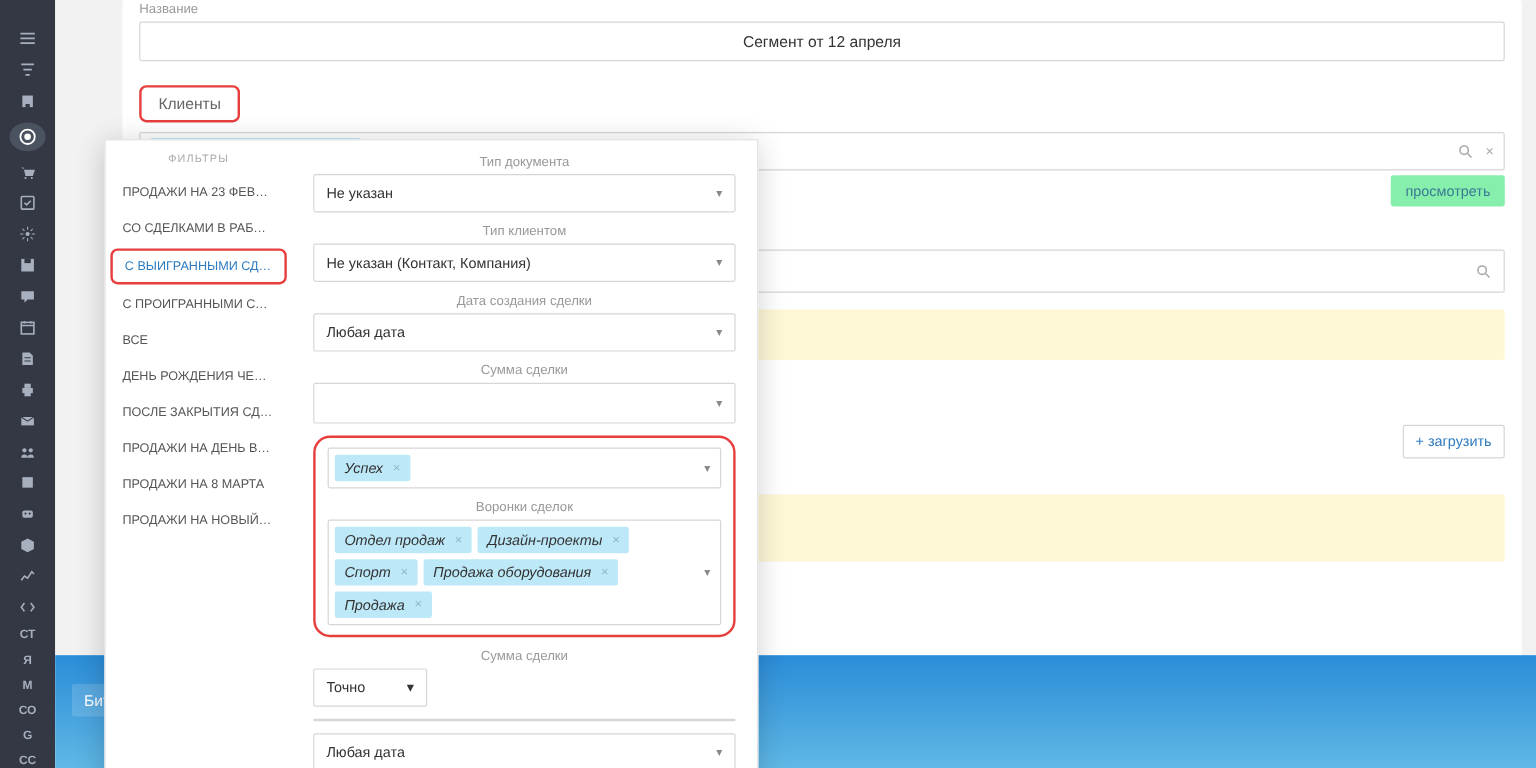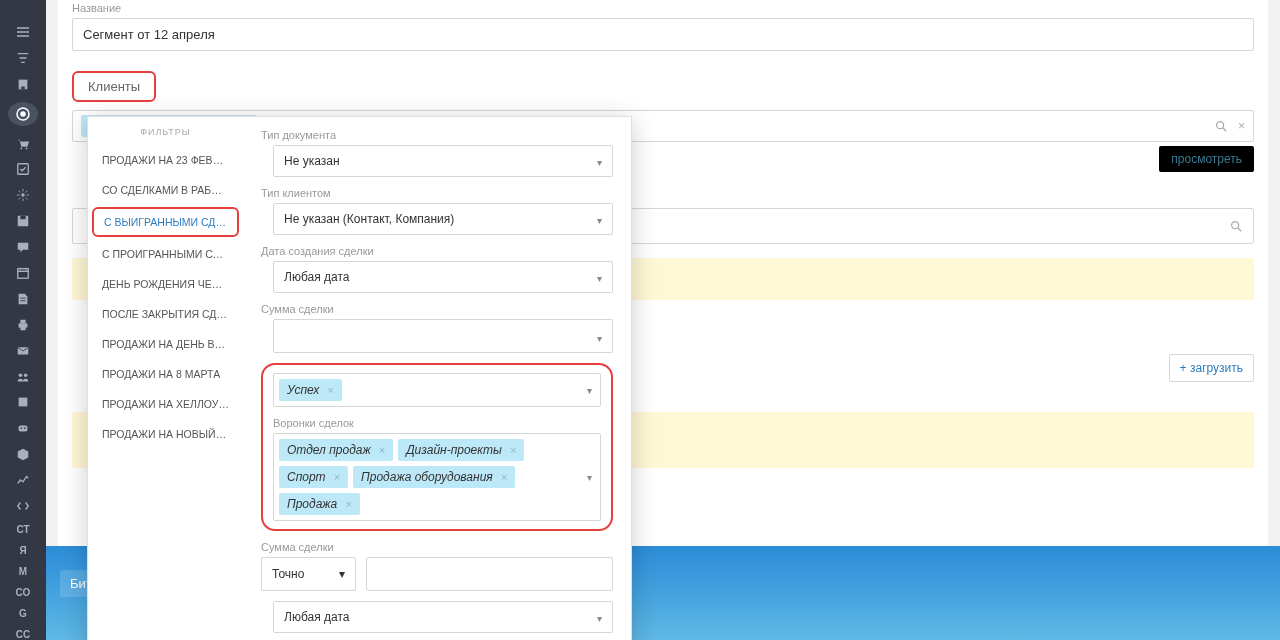--- a/index.html
+++ b/index.html
@@ -3,34 +3,34 @@
 <meta charset="utf-8">
 <style>
 * { margin: 0; padding: 0; box-sizing: border-box; font-family: -apple-system, BlinkMacSystemFont, "Segoe UI", Arial, sans-serif; }
 body { background: #e8e8e8; font-size: 12px; color: #333; overflow: hidden; height: 640px; width: 1280px; position: relative; }
 
 .left-nav { position: absolute; left: 0; top: 0; width: 46px; height: 100%; background: #333844; display: flex; flex-direction: column; align-items: center; padding-top: 24px; gap: 10px; }
 .left-nav .nav-icon { width: 20px; height: 20px; display: flex; align-items: center; justify-content: center; color: #a8b0bf; cursor: pointer; }
 .left-nav .nav-icon.active { color: #fff; background: #4a5260; border-radius: 50%; width: 30px; height: 30px; }
 .left-nav .nav-txt { color: #a8b0bf; font-size: 10px; font-weight: bold; cursor: pointer; }
 
-.main { position: absolute; left: 46px; top: 0; right: 0; height: 100%; background: #f2f2f2; }
+.main { position: absolute; left: 46px; top: 0; right: 0; height: 100%; background: #f2f2f2; padding-left: 44px; }
 .inner { background: #fff; margin: 0 12px; padding: 0 14px 14px; border-radius: 2px; min-height: 538px; }
 
 .field-label { color: #999; font-size: 11px; margin-bottom: 4px; padding-top: 2px; }
-.text-input { width: 100%; border: 1px solid #d6d6d6; border-radius: 2px; padding: 8px 10px; font-size: 13px; color: #333; }
+.text-input { width: 100%; border: 1px solid #d6d6d6; border-radius: 2px; padding: 8px 10px; font-size: 13px; color: #333; text-align: center; }
 
 .clients-tab { display: inline-block; padding: 6px 14px; font-size: 13px; color: #666; margin-top: 20px; border: 2px solid #e73e3e; border-radius: 6px; }
 
 .search-bar { display: flex; align-items: center; border: 1px solid #d6d6d6; border-radius: 2px; margin-top: 8px; padding: 4px 8px; background: #fff; position: relative; }
 .tag-lg { background: #bde8f8; padding: 4px 8px; border-radius: 2px; font-size: 12px; display: flex; align-items: center; gap: 8px; }
 .tag-lg .x { color: #8ab8c8; cursor: pointer; }
 .search-icons { margin-left: auto; display: flex; gap: 10px; color: #aaa; }
 
-.view-btn { background: #000000; border: none; border-radius: 2px; padding: 6px 12px; color: #3a7a94; font-size: 12px; cursor: pointer; float: right; margin-top: 4px; }
+.view-btn { background: #86efac; border: none; border-radius: 2px; padding: 6px 12px; color: #3a7a94; font-size: 12px; cursor: pointer; float: right; margin-top: 4px; }
 
 .sub-search { border: 1px solid #d6d6d6; border-radius: 2px; padding: 10px; margin-top: 36px; display: flex; justify-content: flex-end; color: #aaa; }
 
 .yellow-box { background: #fff8d6; border-radius: 2px; height: 42px; margin-top: 14px; }
 .yellow-box.tall { height: 56px; margin-top: 30px; }
 
 .load-btn { float: right; border: 1px solid #d6d6d6; background: #fff; border-radius: 2px; padding: 6px 10px; color: #2e7bbf; font-size: 12px; cursor: pointer; margin-top: 4px; }
 .load-btn::before { content: "+ "; }
 
 .hidden-row { display: flex; justify-content: flex-end; align-items: center; gap: 8px; margin-top: 90px; color: #888; font-size: 12px; }
@@ -42,33 +42,33 @@
 
 
 .popover { position: absolute; left: 87px; top: 116px; width: 545px; background: #fff; box-shadow: 0 4px 24px rgba(0,0,0,.2); display: flex; border: 1px solid #e0e0e0; z-index: 10; }
 
 .fp-left { width: 155px; display: flex; flex-direction: column; }
 .fp-left-head { text-align: center; font-size: 9px; letter-spacing: 1px; color: #aaa; padding: 10px 0 8px; text-transform: uppercase; }
 .fp-item { padding: 9px 14px; font-size: 10.5px; color: #555; cursor: pointer; white-space: nowrap; overflow: hidden; text-overflow: ellipsis; text-transform: uppercase; }
 .fp-item.selected { color: #2e7bbf; border: 2px solid #e73e3e; border-radius: 6px; margin: 2px 4px; padding: 7px 10px; }
 
 .fp-right { flex: 1; padding: 12px 18px 70px; display: flex; flex-direction: column; gap: 10px; position: relative; }
-.fg-label { font-size: 11px; color: #999; margin-bottom: 4px; }
-.select-box { border: 1px solid #d6d6d6; border-radius: 2px; padding: 8px 10px; font-size: 12px; color: #333; display: flex; align-items: flex-end; justify-content: space-between; cursor: pointer; background: #fff; margin-left: 12px; }
+.fg-label { font-size: 11px; color: #999; margin-bottom: 4px; text-align: center; }
+.select-box { border: 1px solid #d6d6d6; border-radius: 2px; padding: 8px 10px; font-size: 12px; color: #333; display: flex; align-items: center; justify-content: space-between; cursor: pointer; background: #fff; }
 .select-box .chev { color: #888; font-size: 10px; }
 .empty-select { height: 34px; }
 
 .tag-box { border: 1px solid #d6d6d6; border-radius: 2px; padding: 5px; display: flex; flex-wrap: wrap; gap: 5px; align-items: center; position: relative; min-height: 34px; }
 .tag-box .chev-wrap { position: absolute; right: 8px; top: 50%; transform: translateY(-50%); color: #888; font-size: 10px; }
 .mini-tag { background: #bde8f8; padding: 4px 8px; border-radius: 2px; font-size: 12px; display: flex; align-items: center; gap: 8px; font-style: italic; }
 .mini-tag .x { color: #8ab8c8; cursor: pointer; font-size: 11px; }
 
 .red-ring { border: 2.5px solid #e73e3e; border-radius: 14px; padding: 8px 10px; }
 
-.amount-row { display: flex; gap: 10px; }
+.amount-row { display: flex; gap: 10px; flex-direction: column; }
 .amount-row .sel { width: 95px; border: 1px solid #d6d6d6; border-radius: 2px; padding: 8px 10px; display: flex; justify-content: space-between; align-items: center; font-size: 12px; }
 .amount-row .val { flex: 1; border: 1px solid #d6d6d6; border-radius: 2px; height: 34px; }
 
 svg { display: block; }
 </style>
 </head>
 <body>
 
 <div class="left-nav">
   <div class="nav-icon">
@@ -245,25 +245,25 @@
 </div>
 
 <div class="popover">
   <div class="fp-left">
     <div class="fp-left-head">фильтры</div>
     <div id="fp-items">
         <div class="fp-item">Продажи на 23 февраля</div>
         <div class="fp-item">Со сделками в работе</div>
         <div class="fp-item selected">С выигранными сделка…</div>
         <div class="fp-item">С проигранными сделк…</div>
+        <div class="fp-item">Все</div>
         <div class="fp-item">День рождения через 5 …</div>
         <div class="fp-item">После закрытия сделки</div>
         <div class="fp-item">Продажи на день влюб…</div>
         <div class="fp-item">Продажи на 8 марта</div>
-        <div class="fp-item">Продажи на Хеллоуин</div>
         <div class="fp-item">Продажи на новый год</div>
       </div>
 
   </div>
 
   <div class="fp-right">
     <div>
       <div class="fg-label">Тип документа</div>
       <div class="select-box">
           <span>Не указан</span>

